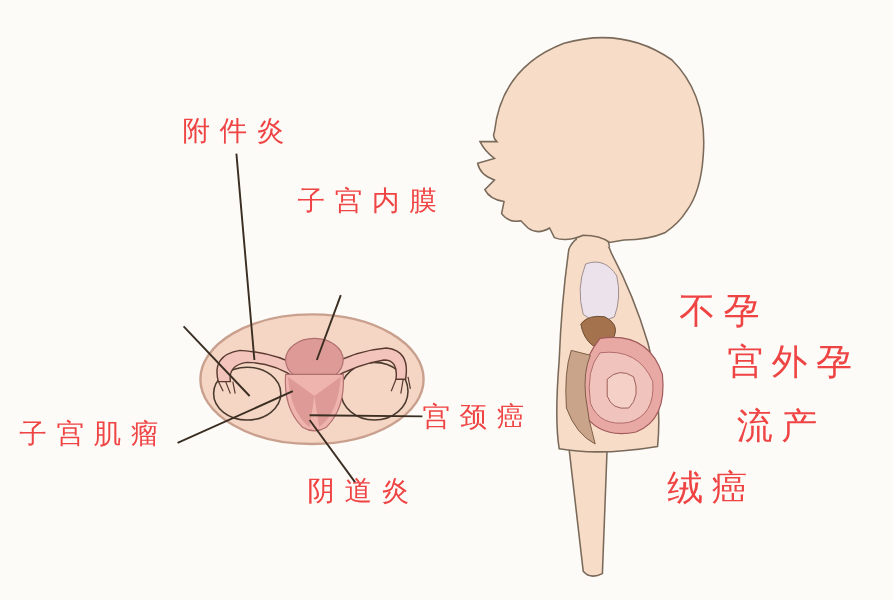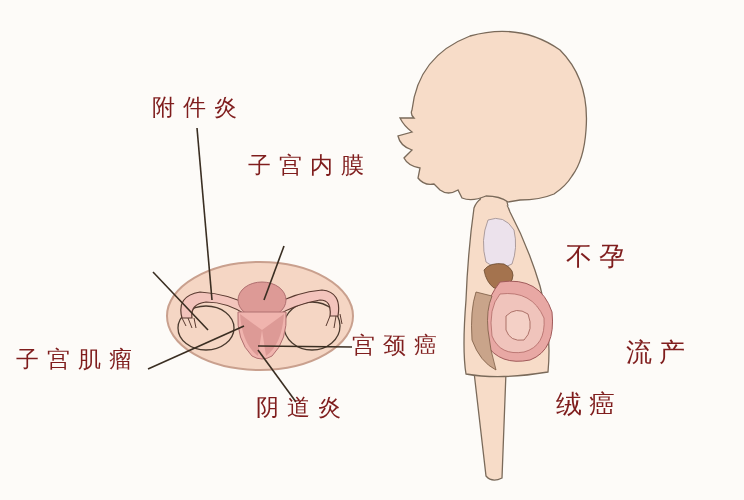--- a/index.html
+++ b/index.html
@@ -5,28 +5,28 @@
   html, body { margin: 0; padding: 0; }
   body {
     width: 744px; height: 500px; overflow: hidden;
     background: #fdfbf8;
     position: relative;
     font-family: "DejaVu Sans", sans-serif;
   }
   #stage { position: absolute; left: 0; top: 0; width: 744px; height: 500px; }
   .label {
     position: absolute;
-    color: #7f1d1d;
-    font-family: Liberation Mono, monospace;
+    color: #ef4444;
+    font-family: Liberation Serif, serif;
     font-size: 23px;
     letter-spacing: 8px;
     white-space: nowrap;
     line-height: 1;
   }
-  .label.right { font-size: 26px; letter-spacing: 7px; }
+  .label.right { font-size: 30px; letter-spacing: 7px; }
 </style>
 </head>
 <body>
 
 <div id="stage">
 
   <svg width="744" height="500" viewBox="0 0 744 500" style="position:absolute;left:0;top:0">
 
     <g>
 
@@ -79,15 +79,16 @@
     </g>
   </svg>
 
   <div class="label" style="left:152px;top:98px;">附件炎</div>
   <div class="label" style="left:248px;top:156px;">子宫内膜</div>
   <div class="label" style="left:16px;top:350px;">子宫肌瘤</div>
   <div class="label" style="left:352px;top:336px;">宫颈癌</div>
   <div class="label" style="left:256px;top:398px;">阴道炎</div>
 
   <div class="label right" style="left:566px;top:245px;">不孕</div>
-  <div class="label right" style="left:614px;top:341px;margin-left:12px;">流产</div>
+  <div class="label right" style="left:606px;top:288px;">宫外孕</div>
+  <div class="label right" style="left:614px;top:341px;">流产</div>
   <div class="label right" style="left:556px;top:393px;">绒癌</div>
 </div>
 
 </body></html>

